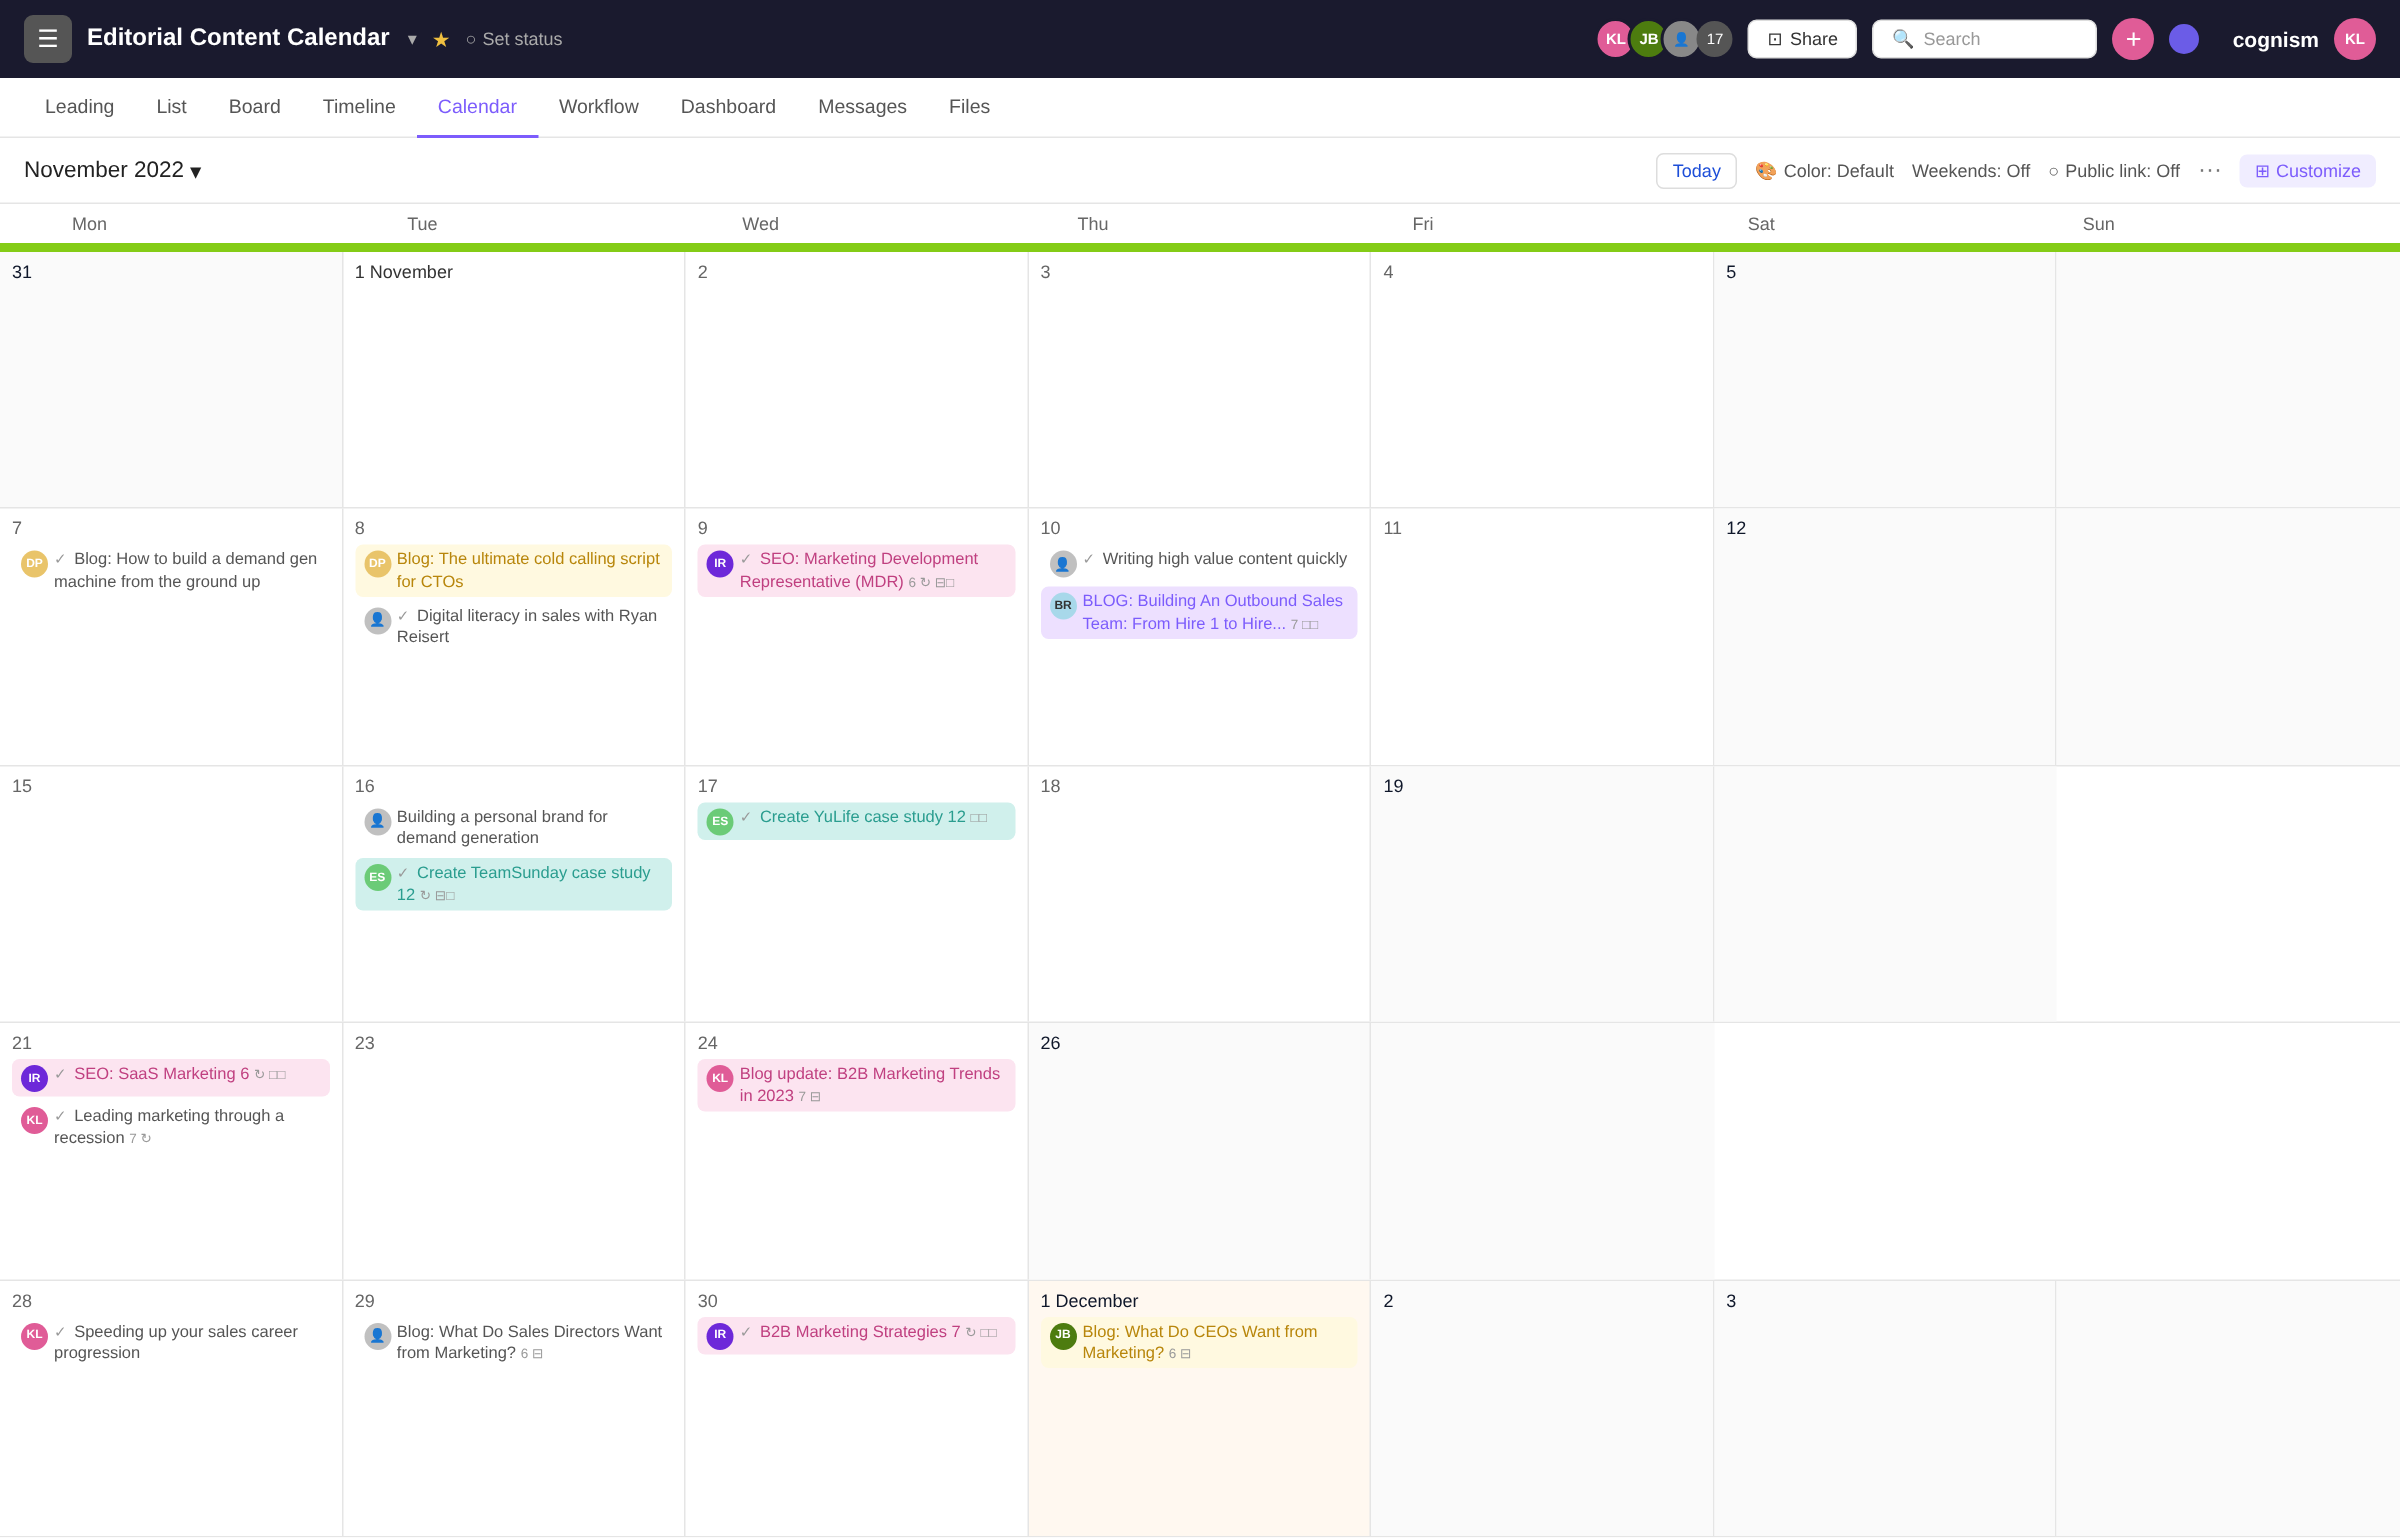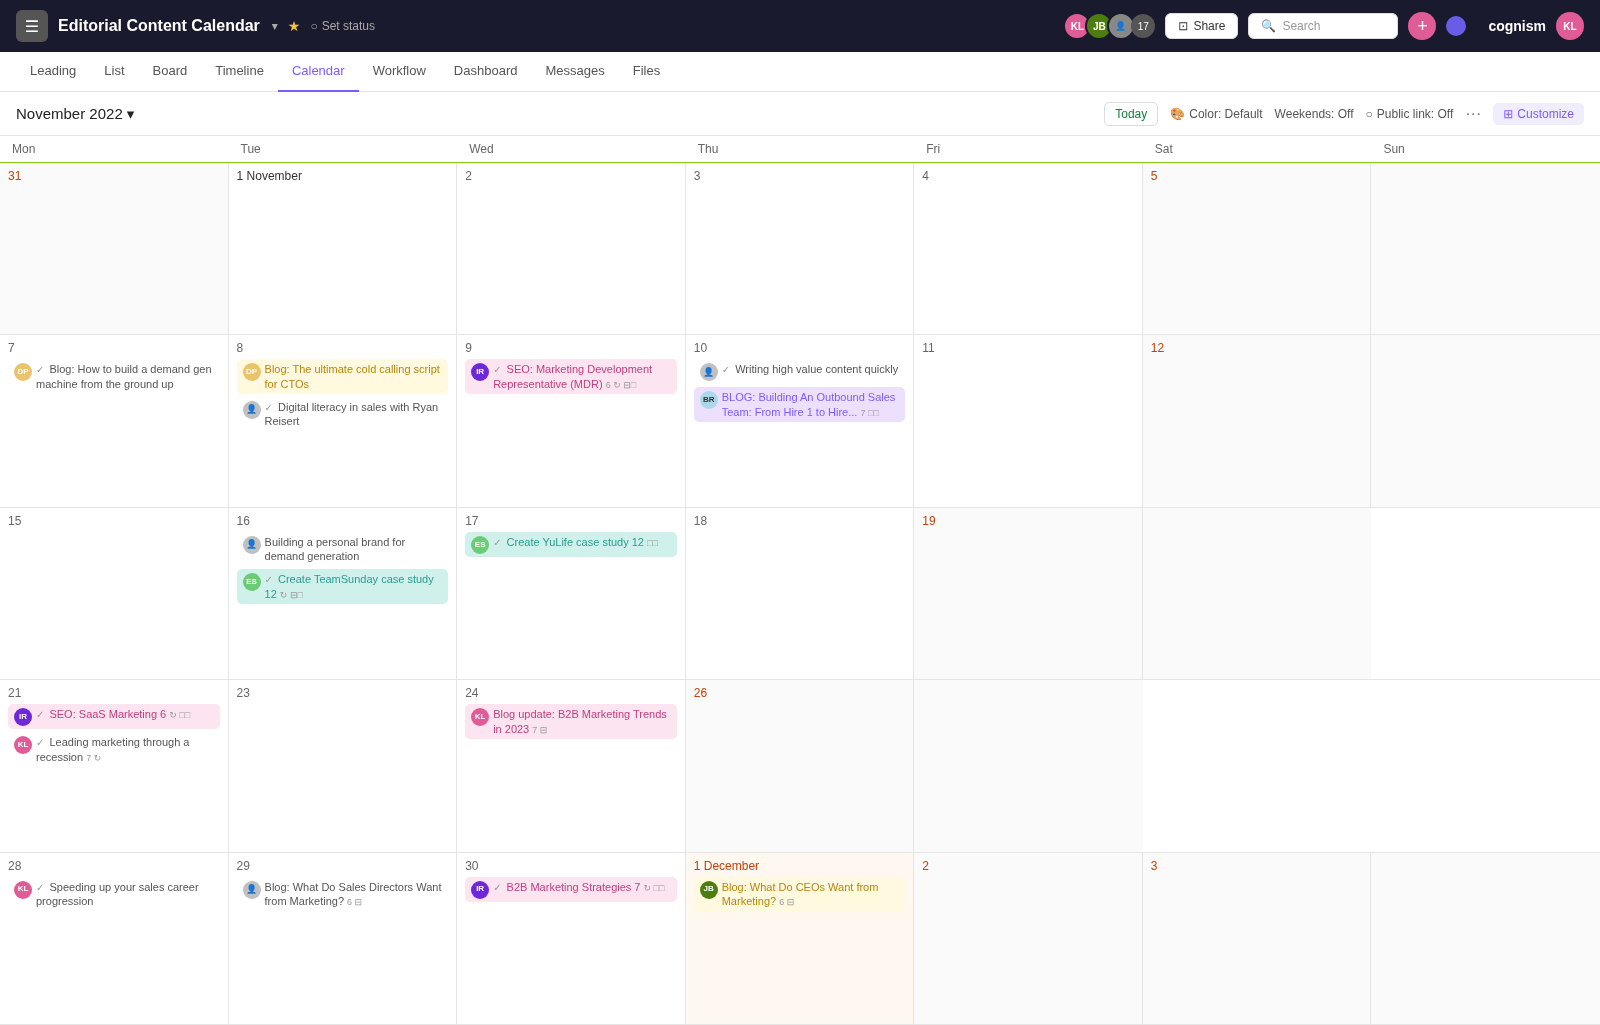--- a/index.html
+++ b/index.html
@@ -29,37 +29,37 @@
     
     .nav-tabs { display: flex; align-items: center; gap: 0; padding: 0 16px; border-bottom: 1px solid #e5e5e5; background: #fff; height: 40px; }
     .nav-tab { padding: 0 14px; height: 40px; display: flex; align-items: center; font-size: 13px; color: #555; cursor: pointer; border-bottom: 2px solid transparent; }
     .nav-tab.active { color: #7c5cfc; border-bottom: 2px solid #7c5cfc; font-weight: 500; }
 
     
     .cal-toolbar { display: flex; align-items: center; justify-content: space-between; padding: 8px 16px; background: #fff; border-bottom: 1px solid #e5e5e5; height: 44px; }
     .cal-toolbar-left { display: flex; align-items: center; gap: 8px; }
     .month-title { font-size: 15px; font-weight: 400; color: #222; cursor: pointer; display: flex; align-items: center; gap: 4px; }
     .cal-toolbar-right { display: flex; align-items: center; gap: 12px; font-size: 12px; color: #555; }
-    .toolbar-btn { padding: 4px 10px; border: 1px solid #ddd; border-radius: 5px; cursor: pointer; font-size: 12px; color: #15803d; background: #fff; }
+    .toolbar-btn { padding: 4px 10px; border: 1px solid #ddd; border-radius: 5px; cursor: pointer; font-size: 12px; color: #1d4ed8; background: #fff; }
     .toolbar-item { display: flex; align-items: center; gap: 4px; cursor: pointer; color: #555; font-size: 12px; }
     .customize-btn { background: #f0edff; color: #7c5cfc; border: none; border-radius: 5px; padding: 4px 10px; font-size: 12px; cursor: pointer; display: flex; align-items: center; gap: 4px; font-weight: 500; }
     .more-dots { cursor: pointer; font-size: 16px; color: #777; }
 
     
     .cal-grid { display: flex; flex-direction: column; height: calc(1025px - 52px - 40px - 44px); overflow: hidden; }
-    .day-headers { display: grid; grid-template-columns: repeat(7, 1fr); border-bottom: 1px solid #84cc16; }
+    .day-headers { display: grid; grid-template-columns: repeat(7, 1fr); border-bottom: 6px solid #84cc16; padding-left: 36px; }
     .day-header { padding: 6px 12px; font-size: 12px; font-weight: 500; color: #666; text-transform: none; }
     .cal-weeks { display: flex; flex-direction: column; flex: 1; }
     .cal-week { display: grid; grid-template-columns: repeat(7, 1fr); flex: 1; border-bottom: 1px solid #e5e5e5; min-height: 0; }
     .cal-day { border-right: 1px solid #e5e5e5; padding: 6px 8px; overflow: hidden; position: relative; }
     .cal-day:last-child { border-right: none; }
     .day-num { font-size: 12px; color: #666; margin-bottom: 4px; }
     .day-num.special { font-size: 12px; color: #333; font-weight: 500; }
     .outside-month { background: #fafafa; }
-    .outside-month .day-num { color: #c2410c; }
+    .outside-month .day-num { color: #0f172a; }
 
     
     .event { border-radius: 5px; padding: 3px 6px; margin-bottom: 3px; font-size: 11px; display: flex; align-items: flex-start; gap: 4px; cursor: pointer; line-height: 1.3; }
     .event-pink { background: #fce4f0; color: #c04080; }
     .event-purple { background: #ede0ff; color: #7c5cfc; }
     .event-teal { background: #d0f0ec; color: #2a9d8f; }
     .event-yellow { background: #fff9e0; color: #b8860b; }
     .event-plain { background: transparent; color: #555; }
     .event-avatar { width: 18px; height: 18px; border-radius: 50%; display: flex; align-items: center; justify-content: center; font-size: 8px; font-weight: 700; color: #fff; flex-shrink: 0; margin-top: 1px; }
     .event-text { flex: 1; }

